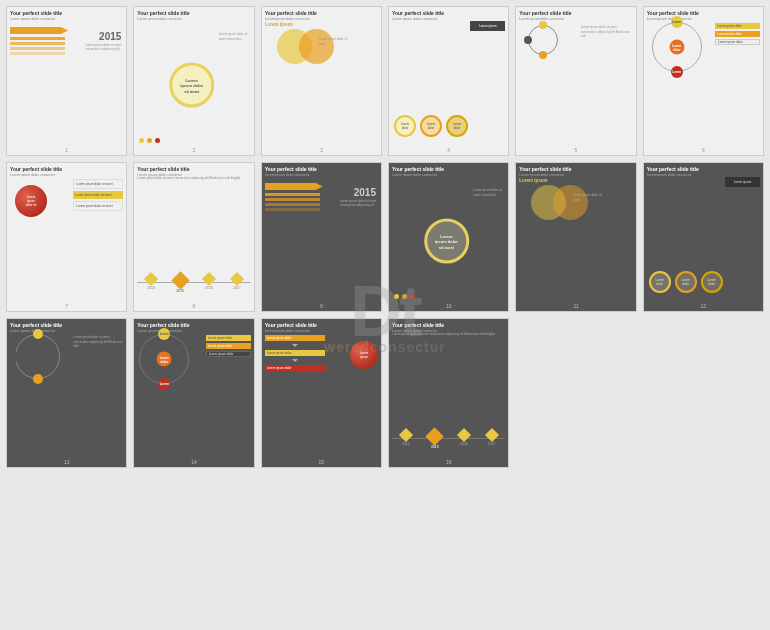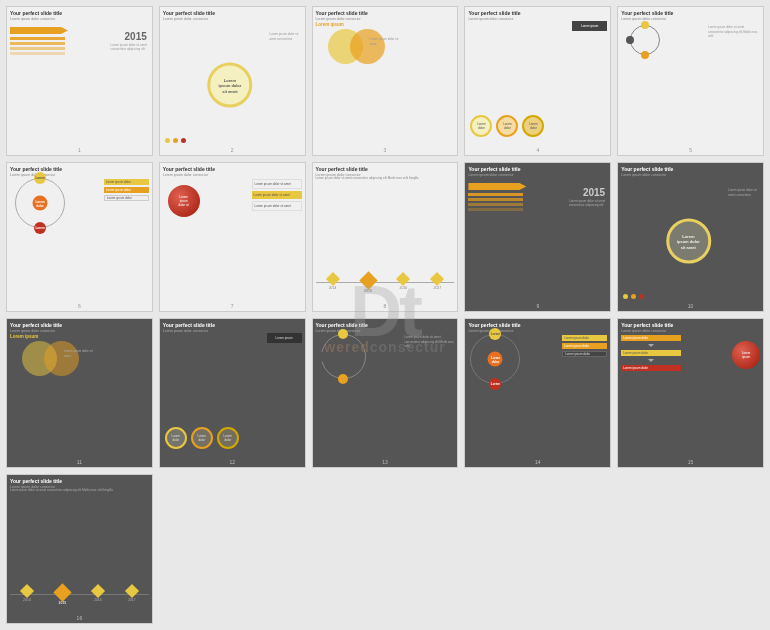--- a/index.html
+++ b/index.html
@@ -7,21 +7,21 @@
       width: 770px;
       height: 630px;
       background: #e8e8e8;
       font-family: Arial, sans-serif;
       overflow: hidden;
       position: relative;
     }
 
     .grid {
       display: grid;
-      grid-template-columns: repeat(5, 1fr);
+      grid-template-columns: repeat(6, 1fr);
       grid-template-rows: repeat(4, 1fr);
       gap: 6px;
       padding: 6px;
       width: 770px;
       height: 630px;
     }
 
     .slide {
       background: #f0f0f0;
       border: 1px solid #ccc;

